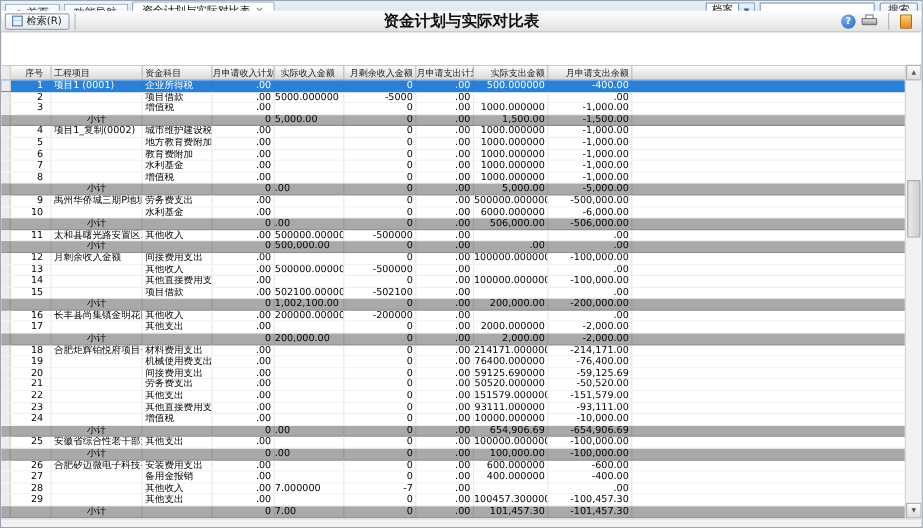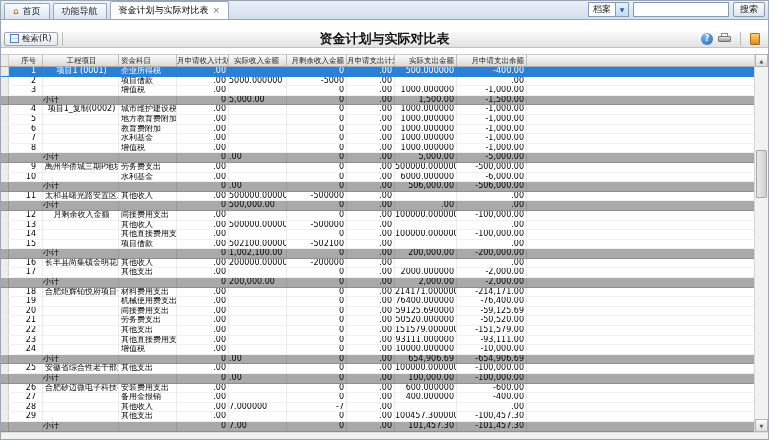--- a/index.html
+++ b/index.html
@@ -11,21 +11,21 @@
 .tab .home-glyph{color:#c05000;font-size:9px;margin-right:1px}
 .tab.active{background:#fff;height:18px;line-height:16px;color:#000}
 .tab .close{color:#777;margin-left:4px;font-size:9px}
 .tab-right{margin-left:auto;display:flex;align-items:center;gap:4px;padding:0 3px 2px 0}
 .combo{display:flex;height:15px;border:1px solid #7f9db9;background:#fff;font-size:9px}
 .combo .val{padding:0 4px;line-height:13px;min-width:24px;color:#222}
 .combo .arrow{width:13px;background:linear-gradient(#e8f1fb,#c6dcf3);border-left:1px solid #7f9db9;font-size:6px;text-align:center;line-height:13px;color:#335c94}
 .tb-input{width:96px;height:15px;border:1px solid #7f9db9;font-size:9px;padding:0 3px;background:#fff}
 .tb-btn{height:15px;padding:0 6px;font-size:9px;line-height:13px;border:1px solid #8b9aaa;background:linear-gradient(#fcfdfe,#dde5ee);border-radius:2px;color:#222}
 
-.toolbar{position:absolute;top:29px;left:0;right:0;height:18px;background:linear-gradient(#fefefe,#e2e2e2);border-bottom:1px solid #c2c2c2;display:flex;align-items:center}
+.toolbar{position:absolute;top:8px;left:0;right:0;height:18px;background:linear-gradient(#fefefe,#e2e2e2);border-bottom:1px solid #c2c2c2;display:flex;align-items:center}
 .btn-retrieve{margin-left:3px;height:14px;display:flex;align-items:center;gap:3px;padding:0 5px;border:1px solid #9aa8b6;background:linear-gradient(#fdfdfd,#e3e9ef);font-size:8.5px;border-radius:2px;color:#222}
 .ret-ico{width:9px;height:9px;border:1px solid #5a7fb0;background:linear-gradient(#eaf2fb 40%,#b9d2ec 41%,#b9d2ec 55%,#eaf2fb 56%)}
 .tb-sep{width:1px;height:14px;background:#bbb;margin:0 4px}
 .page-title{position:absolute;left:0;right:0;text-align:center;font-size:13px;font-weight:bold;color:#101010;pointer-events:none}
 .tool-icons{margin-left:auto;display:flex;align-items:center;gap:5px;padding-right:8px}
 .ico{width:12px;height:12px;display:flex;align-items:center;justify-content:center;font-size:8px}
 .ico.help{border-radius:50%;background:radial-gradient(circle at 35% 30%,#7db4ef,#1f62bb);color:#fff;font-weight:bold}
 .printer{position:relative;width:13px;height:11px}
 .printer .pr-body{position:absolute;left:0;top:3px;width:13px;height:6px;background:linear-gradient(#e8e8e8,#9b9b9b);border:1px solid #777;border-radius:1px}
 .printer .pr-paper{position:absolute;left:3px;top:0;width:7px;height:4px;background:#fff;border:1px solid #888}
@@ -42,33 +42,33 @@
 .f-subject{margin-left:14px}
 .f-subject-input{flex:1;height:13px;border:1px solid #7f9db9;font-size:9px;padding:0 3px;margin:0 3px 0 4px;background:#fff}
 
 .grid{position:absolute;top:53px;left:0;width:755px;bottom:7px;overflow:hidden;background:#fff}
 .thead{display:flex;height:13px;background:linear-gradient(#fbfbfb,#dadada);border-top:1px solid #c9c9c9;border-bottom:1px solid #ababab;font-size:7.5px;color:#222}
 .th{border-right:1px solid #bdbdbd;text-align:center;line-height:12px;overflow:hidden;white-space:nowrap;height:100%}
 .tr{display:flex;height:9.6px;font-size:8px;line-height:8.6px;border-bottom:1px solid #f0f0f0;background:#fff;color:#000}
 .td{overflow:hidden;white-space:nowrap;border-right:1px solid #e9e9e9;height:100%}
 .c0{width:8px;background:#ececec;border-right:1px solid #d2d2d2}
 .c1{width:34px;text-align:right;padding-right:6px}
-.c2{width:76px;text-align:center;padding-left:2px}
+.c2{width:76px;text-align:left;padding-left:2px}
 .c3{width:58px;text-align:left;padding-left:2px}
 .c4{width:52px;text-align:right;padding-right:2px}
 .c5{width:58px;padding-right:2px}
 .c6{width:60px;text-align:right;padding-right:2px}
 .c7{width:48px;text-align:right;padding-right:2px}
 .c8{width:62px;text-align:right;padding-right:2px}
 .c9{width:70px;text-align:right;padding-right:2px}
 .cf{flex:1;border-right:none}
 .tr.subtotal{background:#a9a9a9;border-bottom:1px solid #8e8e8e}
 .tr.subtotal .td{border-right-color:#999}
 .tr.subtotal .c0{background:#a9a9a9;border-right-color:#8e8e8e}
-.tr.subtotal .c2{text-align:left;padding-left:0}
+.tr.subtotal .c2{text-align:center;padding-left:0}
 .tr.selected{background:#2a7fd6;color:#fff;border-bottom-color:#2a7fd6}
 .tr.selected .td{border-right-color:#2a7fd6}
 .tr.selected .c0{background:#ececec;border-right-color:#d2d2d2}
 
 .vscroll{position:absolute;top:53px;right:0;width:14px;bottom:7px;background:#f2f2f2;border-left:1px solid #d6d6d6}
 .sbtn{position:absolute;left:0;width:13px;height:13px;background:linear-gradient(#fdfdfd,#ddd);border:1px solid #b5b5b5;font-size:5px;color:#555;text-align:center;line-height:12px}
 .sbtn.up{top:0}
 .sbtn.down{bottom:0}
 .sthumb{position:absolute;left:1px;width:11px;top:96px;height:48px;background:linear-gradient(90deg,#e9e9e9,#cfcfcf);border:1px solid #a8a8a8;border-radius:1px}
 .hstrip{position:absolute;left:0;right:0;bottom:0;height:7px;background:#f1f1f1;border-top:1px solid #dadada}

